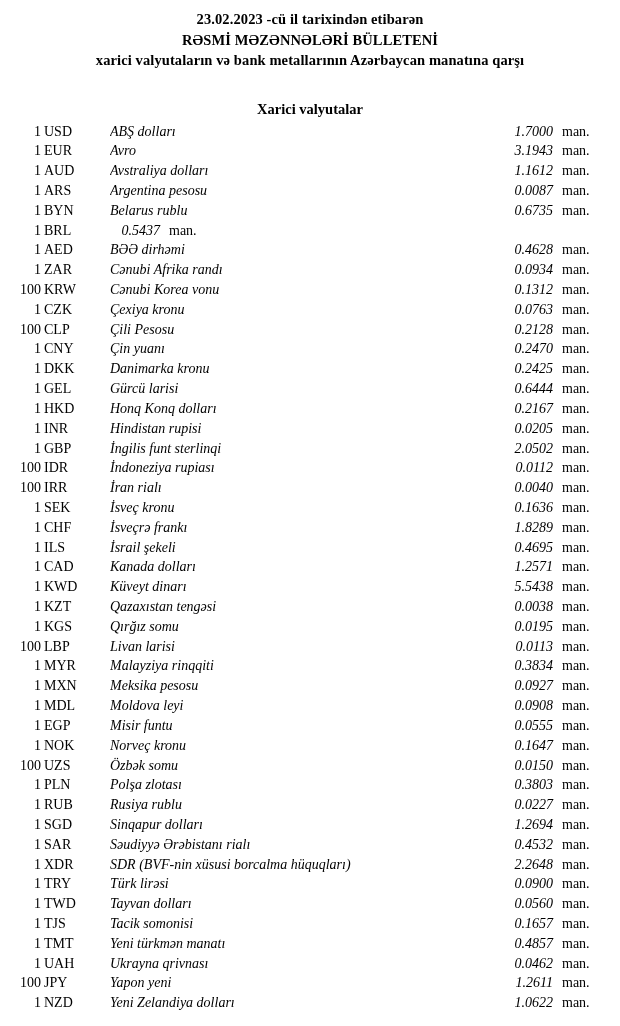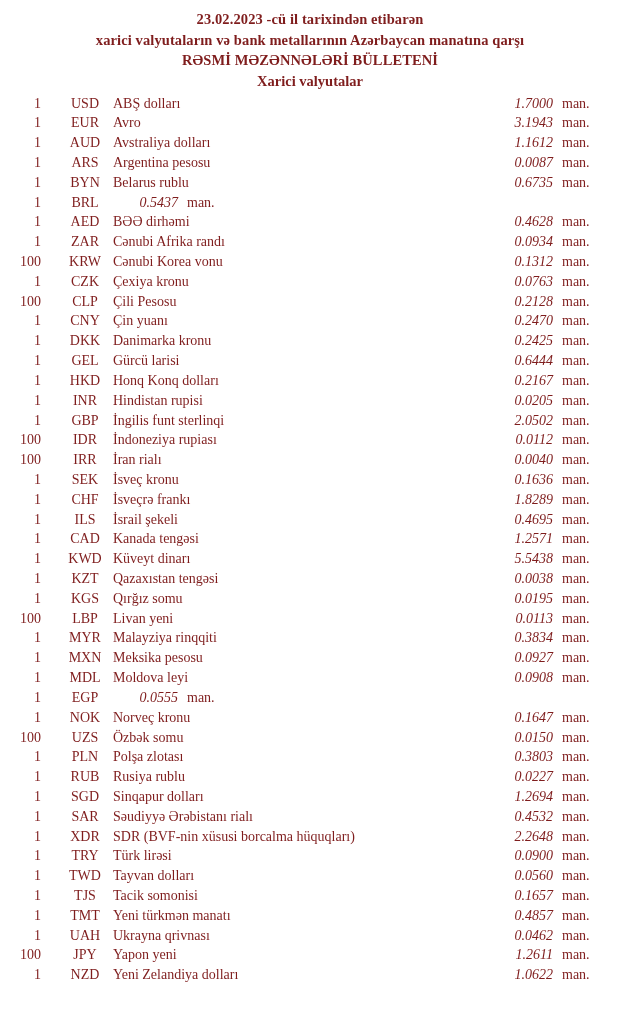--- a/index.html
+++ b/index.html
@@ -5,34 +5,35 @@
   html, body {
     margin: 0;
     padding: 0;
     background: #ffffff;
   }
   .page {
     position: relative;
     width: 620px;
     height: 1026px;
     background: #ffffff;
-    color: #7f1d1d;
+    color: #000000;
     font-family: "Liberation Serif", "DejaVu Serif", serif;
     overflow: hidden;
     box-sizing: border-box;
     padding-top: 9px;
   }
   .header { text-align: center; }
   .h-line {
     font-size: 14.5px;
     font-weight: bold;
     line-height: 20.5px;
     letter-spacing: 0.1px;
   }
   .section-title {
+    margin-top: 28px;
     text-align: center;
     font-size: 14.5px;
     font-weight: bold;
     line-height: 20px;
   }
   .table {
     margin-top: 3px;
   }
   .row {
     display: flex;
@@ -42,29 +43,29 @@
     line-height: 19.82px;
     padding-right: 25px;
   }
   .qty {
     width: 41px;
     text-align: right;
     flex: none;
   }
   .code {
     width: 46px;
-    margin-left: 21px;
-    text-align: center;
+    margin-left: 3px;
     flex: none;
   }
   .name {
     flex: 1 1 auto;
-    margin-left: 5px;
+    margin-left: 20px;
     white-space: nowrap;
     overflow: hidden;
+    font-style: italic;
   }
   .rate {
     width: 70px;
     text-align: right;
     font-weight: normal;
     font-style: italic;
     flex: none;
   }
   .unit {
     width: 42px;
@@ -73,22 +74,22 @@
     text-align: left;
     flex: none;
   }
 </style>
 </head>
 <body>
 
 <div class="page">
   <div class="header">
     <div class="h-line">23.02.2023 -cü il tarixindən etibarən</div>
+    <div class="h-line">RƏSMİ MƏZƏNNƏLƏRİ BÜLLETENİ</div>
     <div class="h-line">xarici valyutaların və bank metallarının Azərbaycan manatına qarşı</div>
-    <div class="h-line">RƏSMİ MƏZƏNNƏLƏRİ BÜLLETENİ</div>
   </div>
 
   <div class="section-title">Xarici valyutalar</div>
 
   <div class="table" id="rates-table">
   <div class="row">
     <span class="qty">1</span>
     <span class="code">USD</span>
     <span class="name">ABŞ dolları</span>
     <span class="rate">1.7000</span>
@@ -258,21 +259,21 @@
     <span class="qty">1</span>
     <span class="code">ILS</span>
     <span class="name">İsrail şekeli</span>
     <span class="rate">0.4695</span>
     <span class="unit">man.</span>
   </div>
 
   <div class="row">
     <span class="qty">1</span>
     <span class="code">CAD</span>
-    <span class="name">Kanada tengəsi</span>
+    <span class="name">Kanada dolları</span>
     <span class="rate">1.2571</span>
     <span class="unit">man.</span>
   </div>
 
   <div class="row">
     <span class="qty">1</span>
     <span class="code">KWD</span>
     <span class="name">Küveyt dinarı</span>
     <span class="rate">5.5438</span>
     <span class="unit">man.</span>
@@ -290,21 +291,21 @@
     <span class="qty">1</span>
     <span class="code">KGS</span>
     <span class="name">Qırğız somu</span>
     <span class="rate">0.0195</span>
     <span class="unit">man.</span>
   </div>
 
   <div class="row">
     <span class="qty">100</span>
     <span class="code">LBP</span>
-    <span class="name">Livan yeni</span>
+    <span class="name">Livan larisi</span>
     <span class="rate">0.0113</span>
     <span class="unit">man.</span>
   </div>
 
   <div class="row">
     <span class="qty">1</span>
     <span class="code">MYR</span>
     <span class="name">Malayziya rinqqiti</span>
     <span class="rate">0.3834</span>
     <span class="unit">man.</span>
@@ -322,20 +323,21 @@
     <span class="qty">1</span>
     <span class="code">MDL</span>
     <span class="name">Moldova leyi</span>
     <span class="rate">0.0908</span>
     <span class="unit">man.</span>
   </div>
 
   <div class="row">
     <span class="qty">1</span>
     <span class="code">EGP</span>
+    <span class="name">Misir funtu</span>
     <span class="rate">0.0555</span>
     <span class="unit">man.</span>
   </div>
 
   <div class="row">
     <span class="qty">1</span>
     <span class="code">NOK</span>
     <span class="name">Norveç kronu</span>
     <span class="rate">0.1647</span>
     <span class="unit">man.</span>

